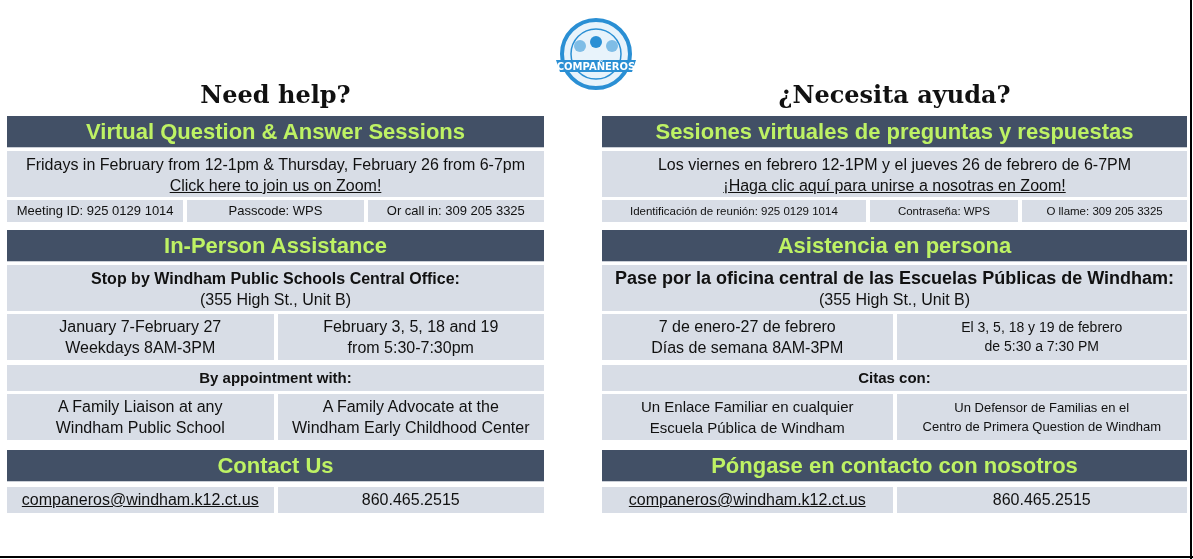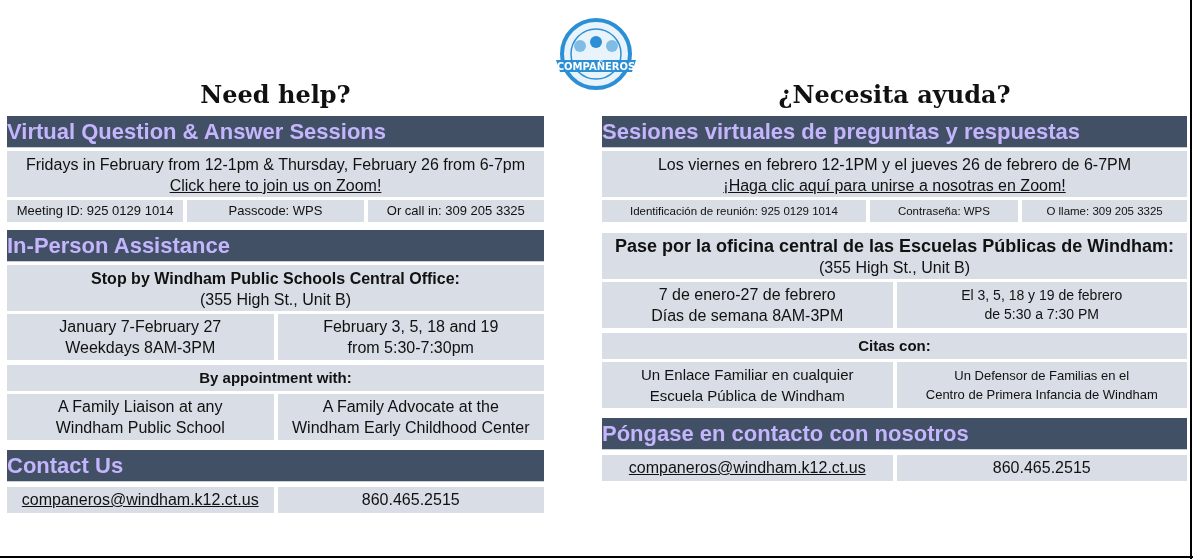--- a/index.html
+++ b/index.html
@@ -4,21 +4,21 @@
 <style>
   * { box-sizing: border-box; margin: 0; padding: 0; }
   body { width: 1193px; height: 559px; background: #fff; font-family: "Liberation Sans", sans-serif; color: #111; position: relative; overflow: hidden; }
   .frame-right { position: absolute; left: 1190px; top: 0; width: 2px; height: 559px; background: #000; }
   .frame-bottom { position: absolute; left: 0; top: 556px; width: 1193px; height: 2px; background: #000; }
   .logo { position: absolute; left: 550px; top: 14px; width: 92px; height: 84px; }
   .col { position: absolute; top: 74px; width: 537px; }
   .col.left { left: 7px; }
   .col.right { left: 602px; width: 585px; }
   .title { height: 42px; text-align: center; font-family: "DejaVu Serif", serif; font-weight: bold; font-size: 24px; line-height: 42px; color: #111; }
-  .hdr { background: #425066; color: #c4b5fd; font-weight: bold; text-align: left; height: 32px; line-height: 32px; font-size: 22px; border-bottom: 1px solid #c9ced6; }
+  .hdr { background: #425066; color: #bef264; font-weight: bold; text-align: center; height: 32px; line-height: 32px; font-size: 22px; border-bottom: 1px solid #c9ced6; }
   .cell { background: #d8dde6; text-align: center; }
   .row { display: flex; gap: 4px; margin-top: 3px; }
   .row > .cell { flex: 1; }
   .gap { height: 8px; }
   .l1 { font-size: 16px; line-height: 21px; padding: 3px 4px 1px; }
   .link { text-decoration: underline; color: #111; }
   .small { font-size: 13px; height: 22px; line-height: 22px; }
   .tiny { font-size: 11.5px; height: 22px; line-height: 22px; }
   .bold { font-weight: bold; }
   .two { font-size: 16px; line-height: 21px; padding: 2px 4px; height: 46px; }
@@ -98,20 +98,21 @@
   <div class="cell l1" style="margin-top:3px;">
     <div>Los viernes en febrero 12-1PM y el jueves 26 de febrero de 6-7PM</div>
     <div><a class="link">¡Haga clic aquí para unirse a nosotras en Zoom!</a></div>
   </div>
   <div class="row">
     <div class="cell tiny" style="flex:1.6;">Identificación de reunión: 925 0129 1014</div>
     <div class="cell tiny" style="flex:0.9;">Contraseña: WPS</div>
     <div class="cell tiny">O llame: 309 205 3325</div>
   </div>
   <div class="gap"></div>
+  <div class="hdr">Asistencia en persona</div>
   <div class="cell l1" style="margin-top:3px;">
     <div class="bold" style="font-size:18px;">Pase por la oficina central de las Escuelas Públicas de Windham:</div>
     <div>(355 High St., Unit B)</div>
   </div>
   <div class="row">
     <div class="cell two">
       <div>7 de enero-27 de febrero</div>
       <div>Días de semana 8AM-3PM</div>
     </div>
     <div class="cell two sm">
@@ -121,21 +122,21 @@
   </div>
   <div class="gap" style="height:5px;"></div>
   <div class="cell appt">Citas con:</div>
   <div class="row">
     <div class="cell two" style="font-size:15px;">
       <div>Un Enlace Familiar en cualquier</div>
       <div>Escuela Pública de Windham</div>
     </div>
     <div class="cell two sm" style="font-size:13px;">
       <div>Un Defensor de Familias en el</div>
-      <div>Centro de Primera Infancia de Windham</div>
+      <div>Centro de Primera Question de Windham</div>
     </div>
   </div>
   <div class="gap" style="height:10px;"></div>
   <div class="hdr">Póngase en contacto con nosotros</div>
   <div class="row" style="margin-top:5px;">
     <div class="cell contact"><a class="link">companeros@windham.k12.ct.us</a></div>
     <div class="cell contact">860.465.2515</div>
   </div>
 </div>
 

